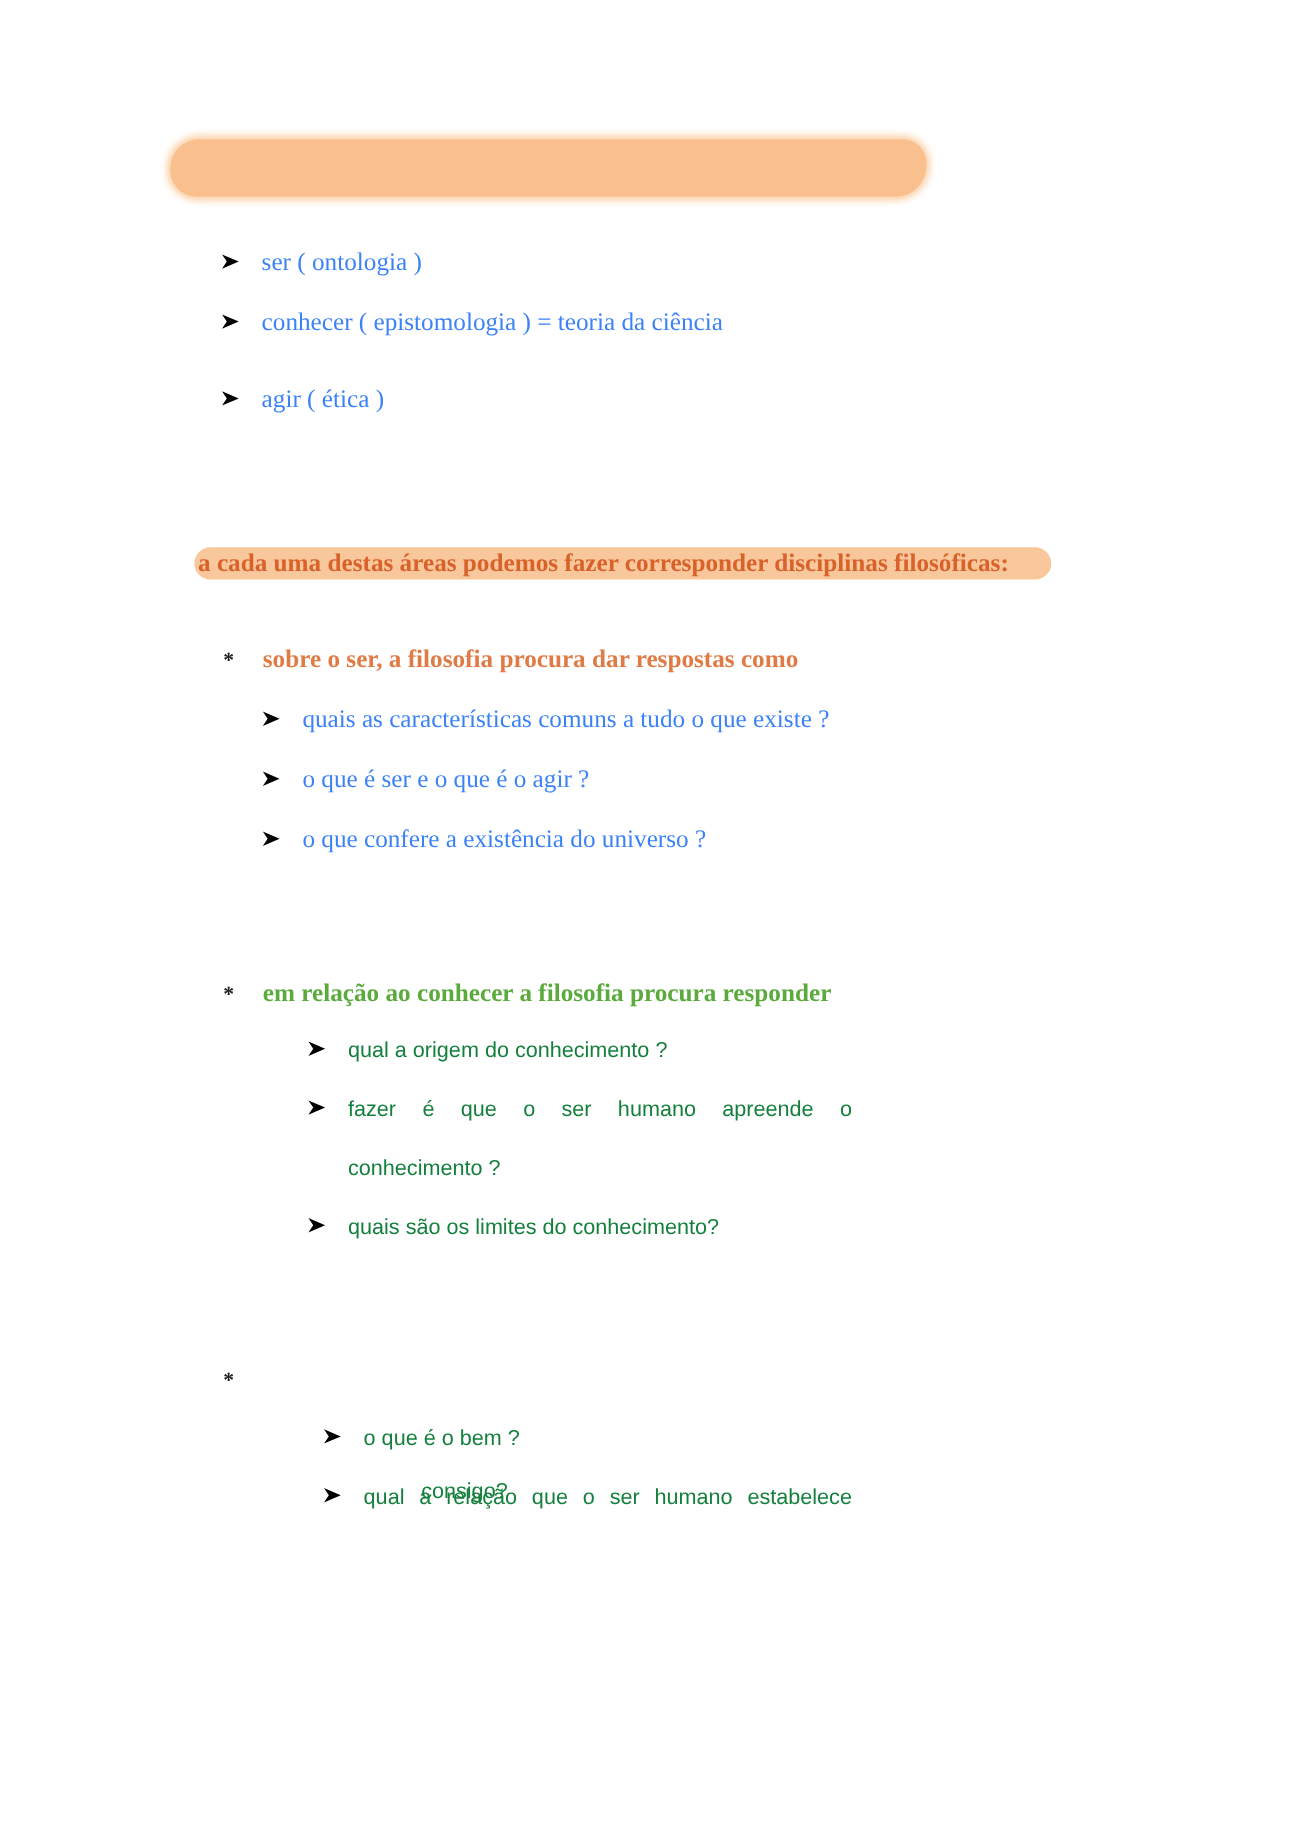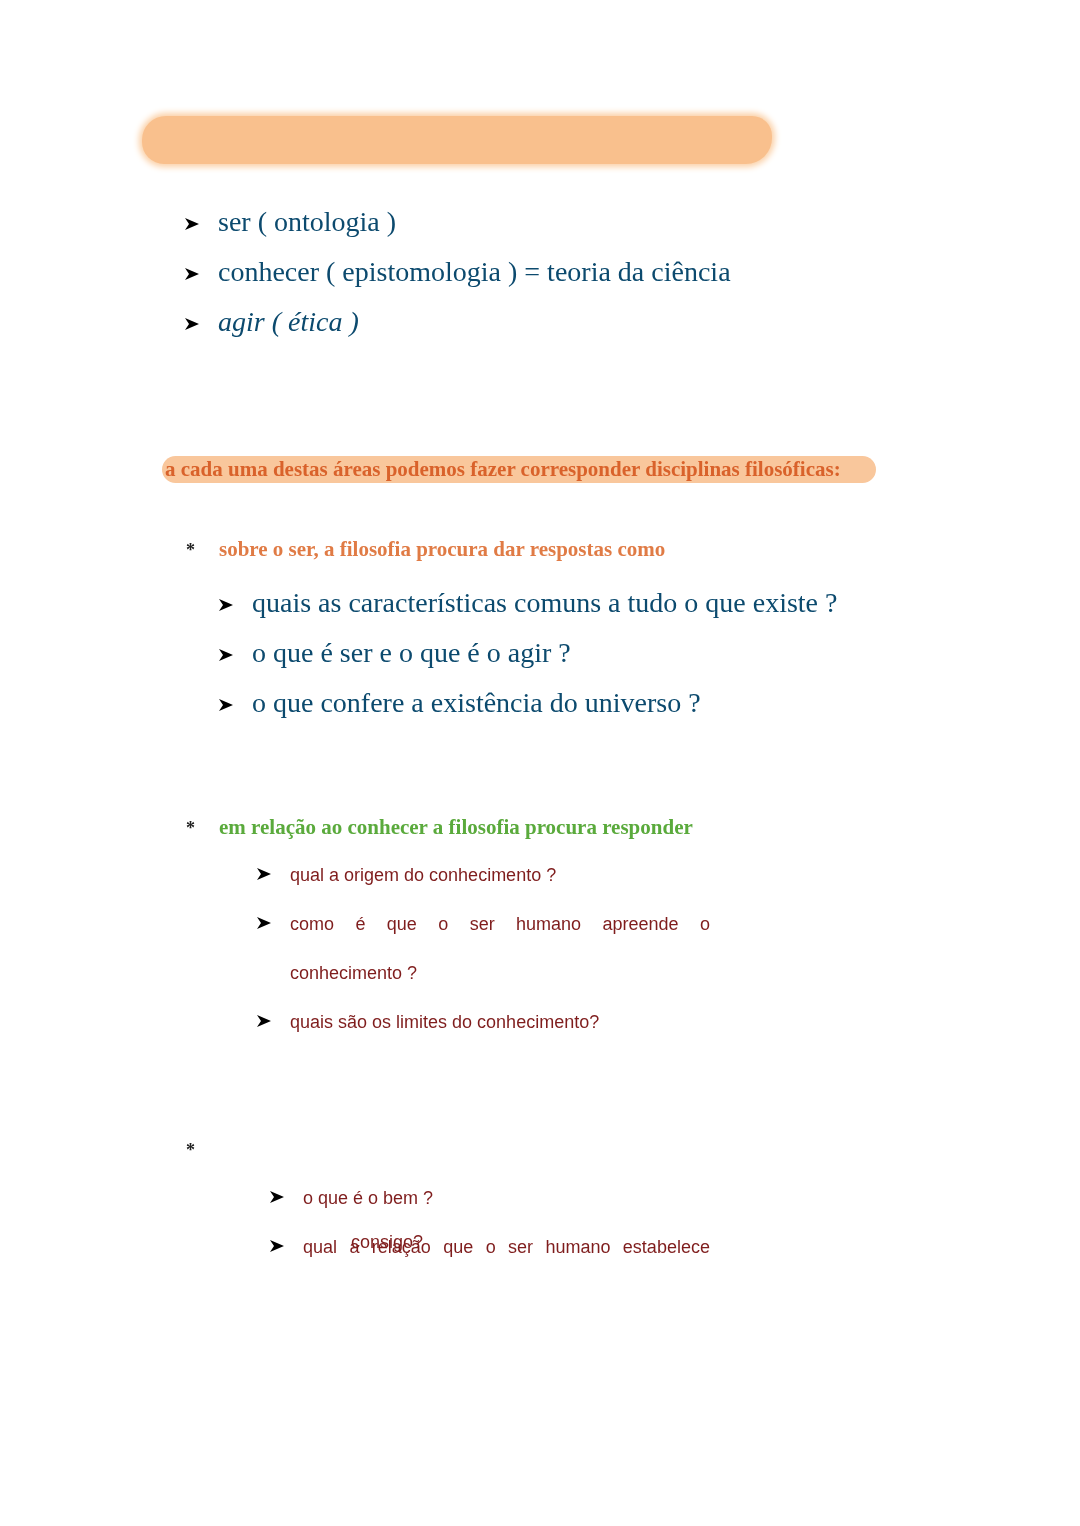--- a/index.html
+++ b/index.html
@@ -24,22 +24,22 @@
       background: #f9c79c; border-radius: 14px;
     }
     .subtitle {
       position: absolute; left: 165px; top: 457px;
       font-size: 21px; font-weight: bold; color: #d9622b; white-space: nowrap;
     }
 
     .bullet-row { position: absolute; display: flex; align-items: baseline; white-space: nowrap; }
     .arrow { display: inline-block; width: 34px; font-size: 17px; color: #000; }
     .arrow svg { display: block; }
-    .txt-serif { font-family: "Liberation Serif", "DejaVu Serif", serif; font-size: 28px; color: #0c4a6e; }
-    .txt-sans  { font-family: "Liberation Sans", "DejaVu Sans", sans-serif; font-size: 18px; color: #7f1d1d; }
+    .txt-serif { font-family: "Liberation Serif", "DejaVu Serif", serif; font-size: 21px; color: #3b82f6; }
+    .txt-sans  { font-family: "Liberation Sans", "DejaVu Sans", sans-serif; font-size: 18px; color: #15803d; }
 
     .star { position: absolute; font-family: "Liberation Serif", serif; font-size: 18px; color: #222; font-weight: bold; }
     .heading { position: absolute; font-family: "Liberation Serif", serif; font-size: 21px; font-weight: bold; white-space: nowrap; text-align: center; }
     .justify-line { display: flex; justify-content: space-between; width: 420px; }
   </style>
 </head>
 <body>
 
 <div class="page">
 
@@ -54,21 +54,21 @@
     <span class="txt-serif">ser ( ontologia )</span>
   </div>
   <div class="bullet-row" style="left:184px; top:256px;">
     <span class="arrow">
       <svg width="16" height="14" viewBox="0 0 16 14">
           <path d="M1 1 L15 7 L1 13 L5 7 Z" fill="#000"></path>
         </svg>
     </span>
     <span class="txt-serif">conhecer ( epistomologia ) = teoria da ciência</span>
   </div>
-  <div class="bullet-row" style="left:184px; top:306px;font-style:italic;">
+  <div class="bullet-row" style="left:184px; top:320px;">
     <span class="arrow">
       <svg width="16" height="14" viewBox="0 0 16 14">
           <path d="M1 1 L15 7 L1 13 L5 7 Z" fill="#000"></path>
         </svg>
     </span>
     <span class="txt-serif">agir ( ética )</span>
   </div>
 
   <div class="hl-sub"></div>
   <div class="subtitle serif">a cada uma destas áreas podemos fazer corresponder disciplinas filosóficas:</div>
@@ -112,21 +112,21 @@
     </span>
     <span class="txt-sans">qual a origem do conhecimento ?</span>
   </div>
   <div class="bullet-row" style="left:256px; top:914px;">
     <span class="arrow">
       <svg width="16" height="14" viewBox="0 0 16 14">
           <path d="M1 1 L15 7 L1 13 L5 7 Z" fill="#000"></path>
         </svg>
     </span>
     <span class="txt-sans justify-line">
-      <span>como</span>
+      <span>fazer</span>
       <span>é</span>
       <span>que</span>
       <span>o</span>
       <span>ser</span>
       <span>humano</span>
       <span>apreende</span>
       <span>o</span>
     </span>
   </div>
   <div class="bullet-row" style="left:290px; top:963px;">

